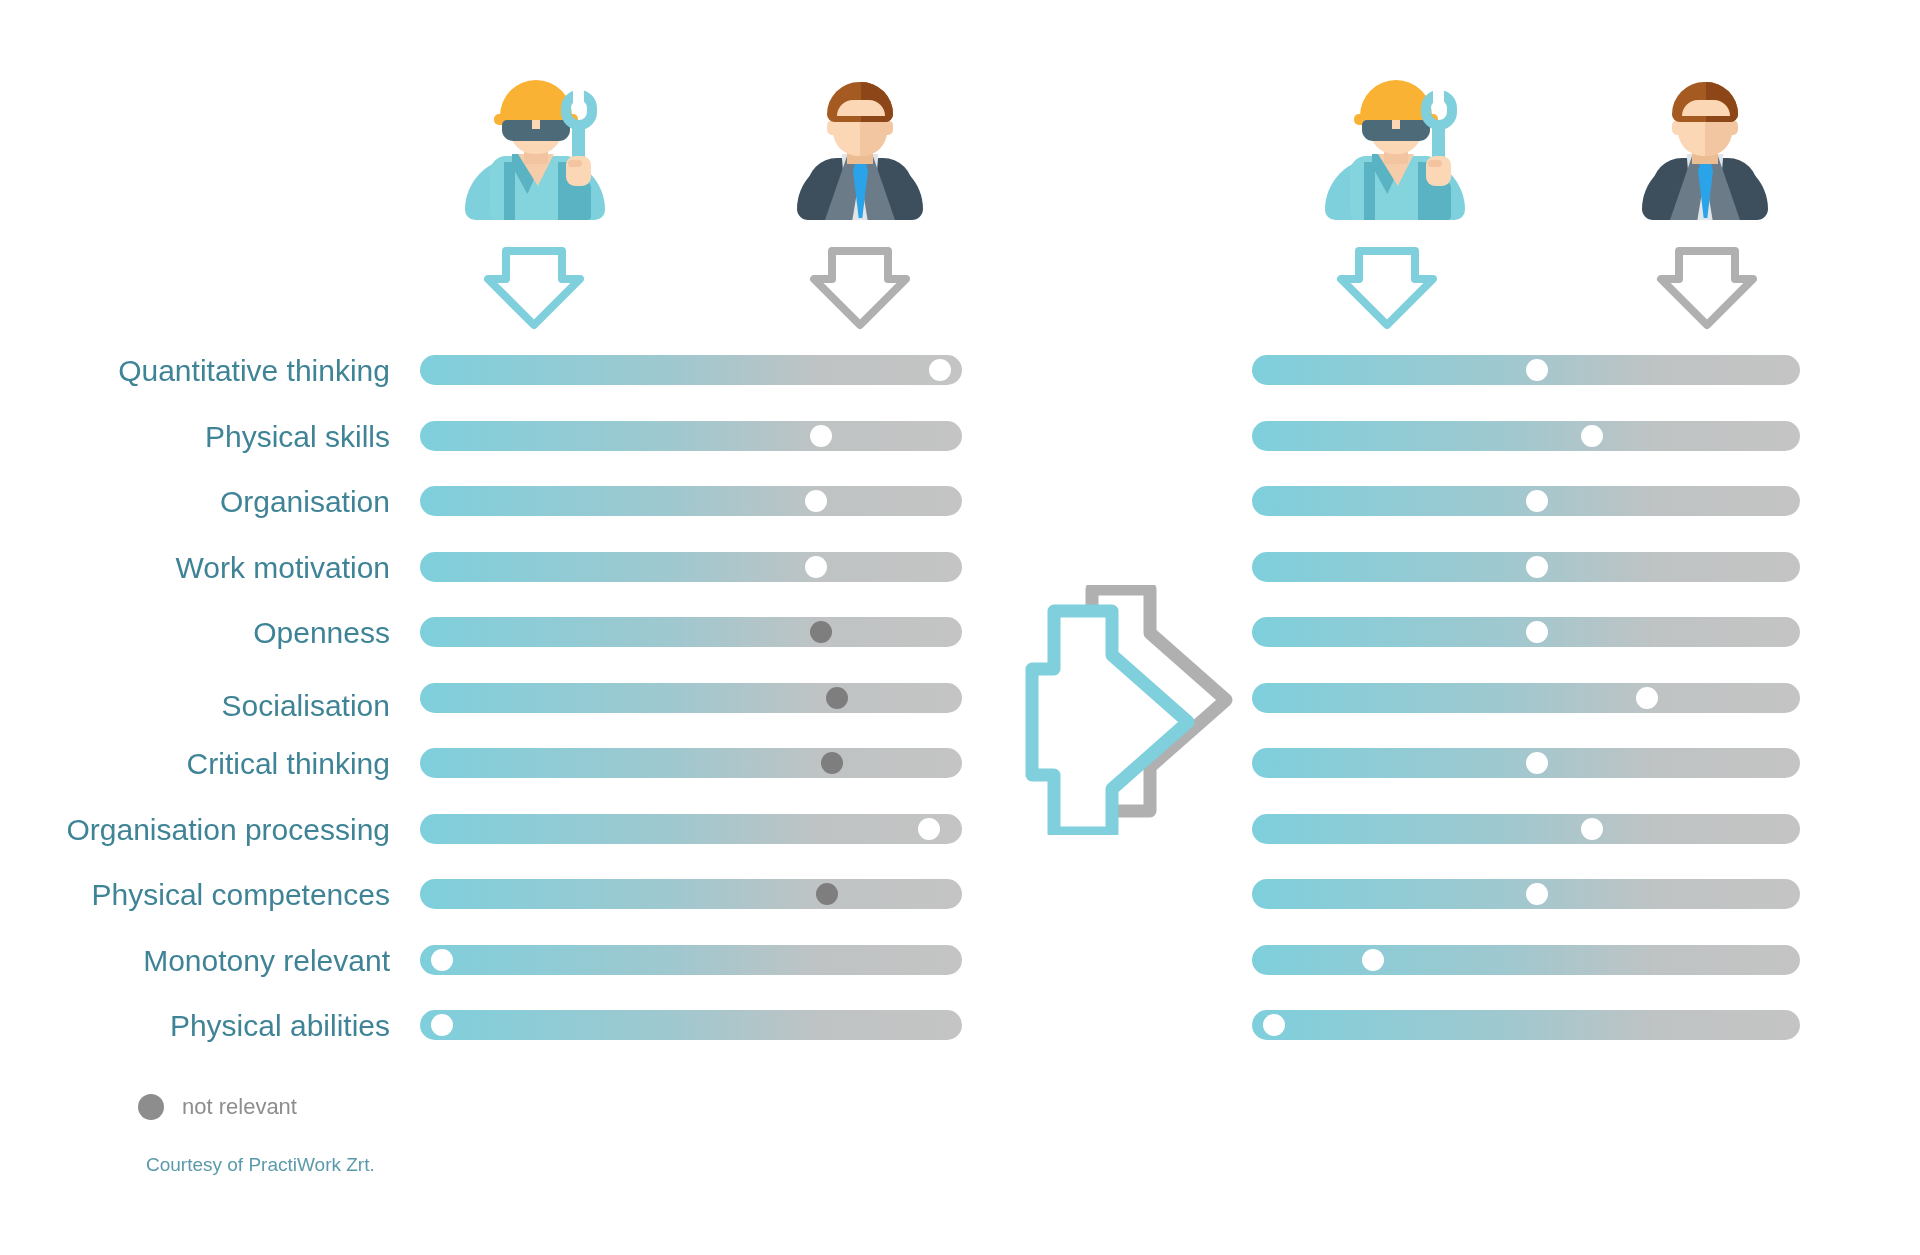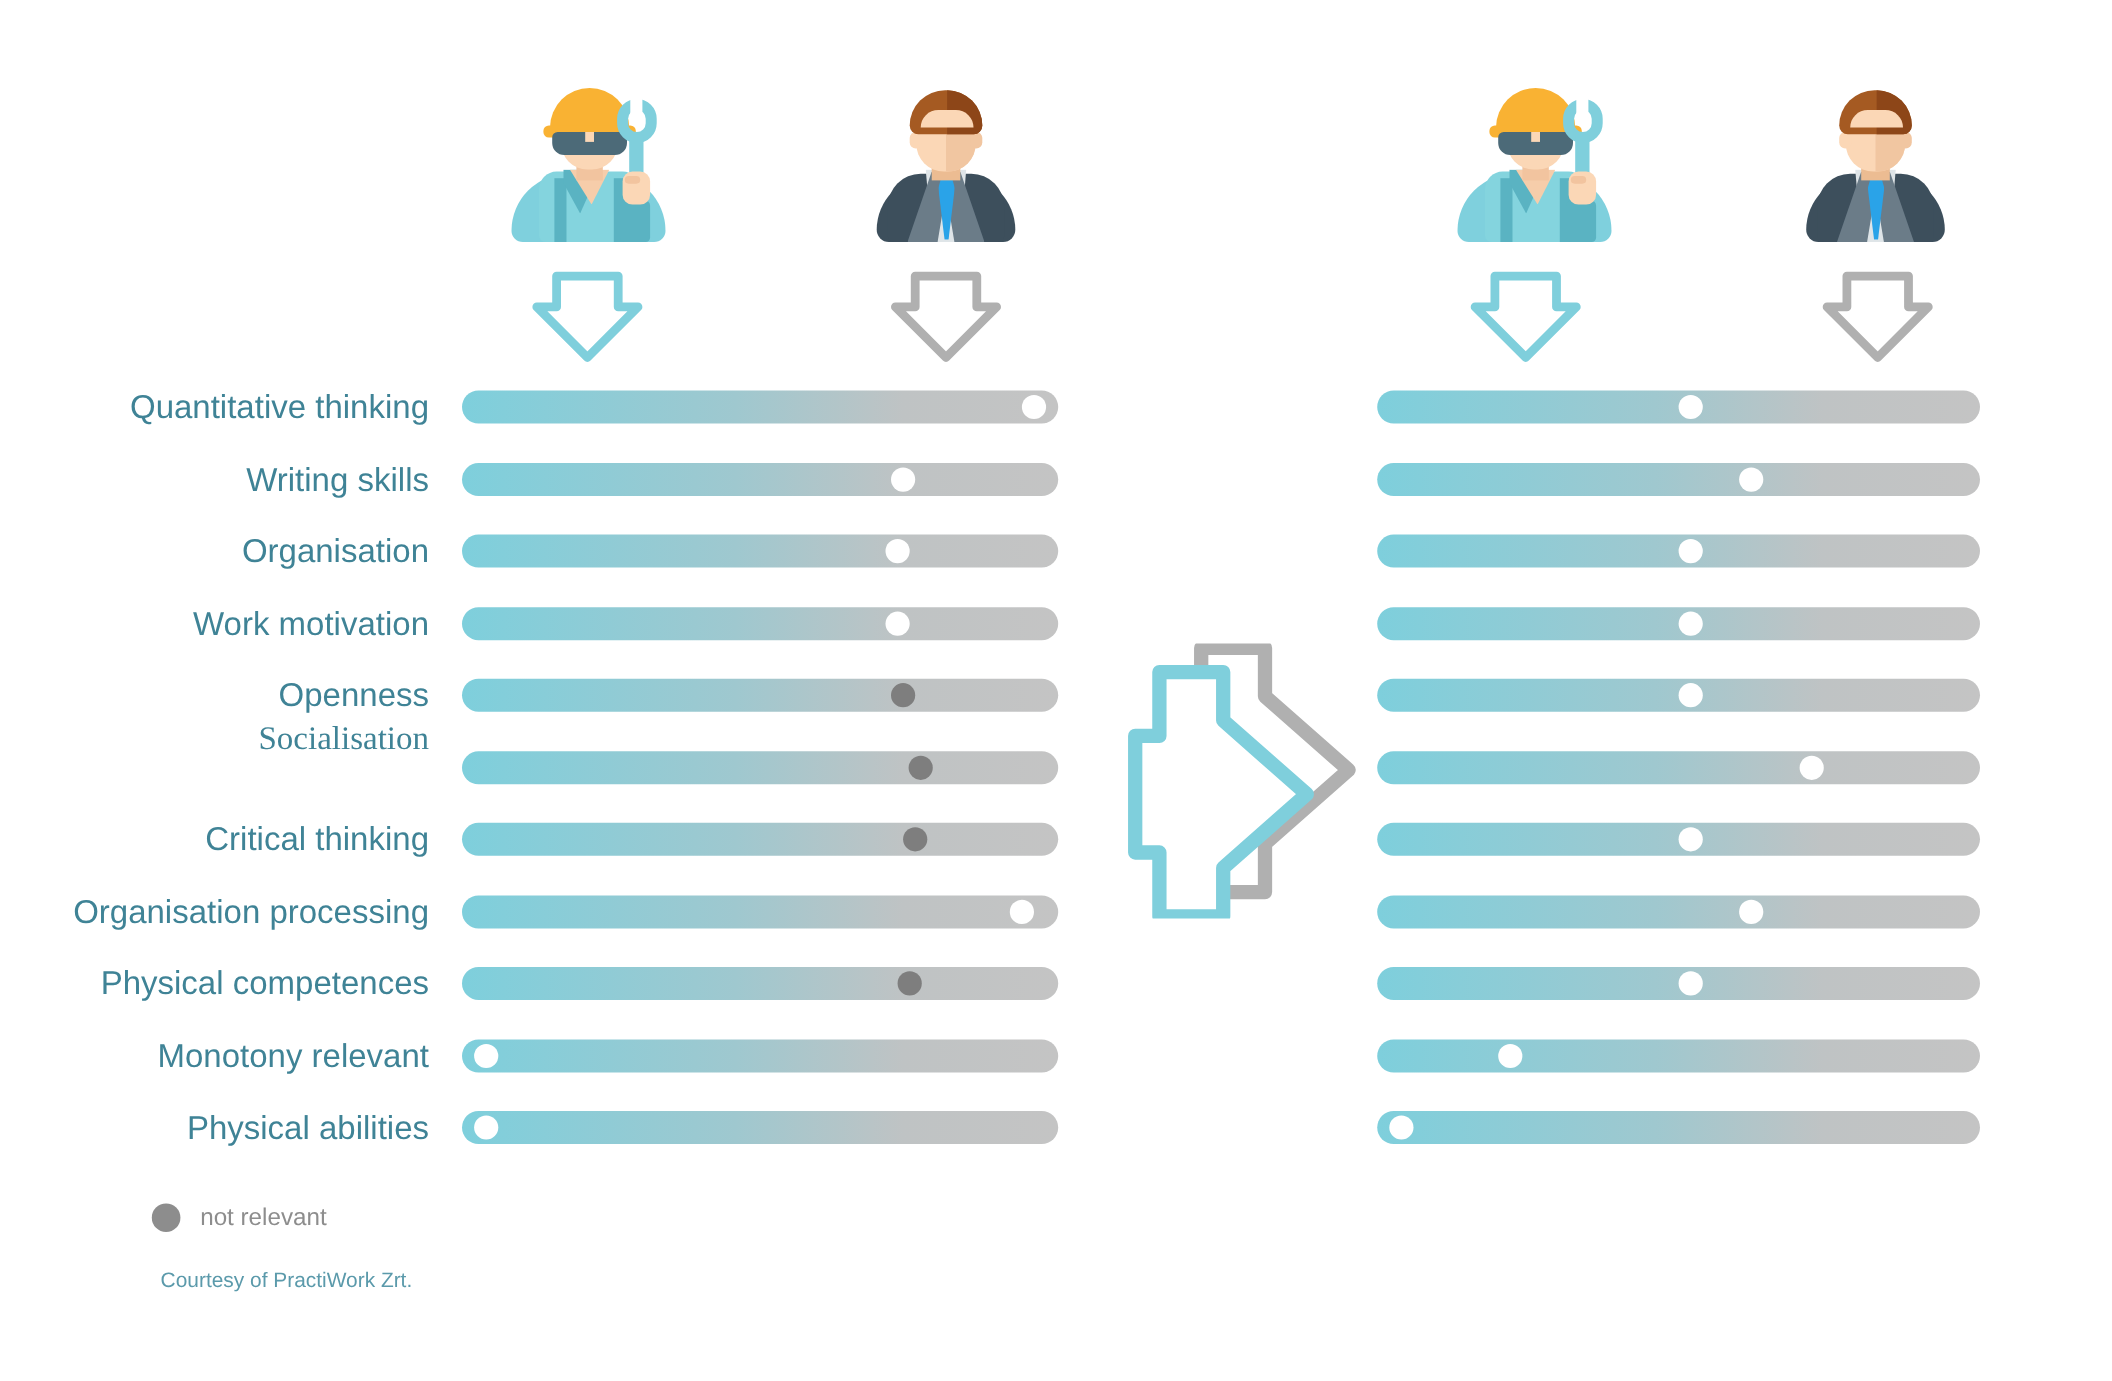--- a/index.html
+++ b/index.html
@@ -268,25 +268,25 @@
   </div>
 
   <div class="down-arrow" style="left:1653px; top:245px;">
     <svg viewBox="0 0 108 86" width="108" height="86">
       <path d="M26 6 H82 V34 H100 L54 80 L8 34 H26 Z" fill="none" stroke="#b0b0b0" stroke-width="8" stroke-linejoin="round" stroke-linecap="round"></path>
     </svg>
   </div>
 
   <div id="row-labels">
       <div class="label" style="top: 356px;">Quantitative thinking</div>
-      <div class="label" style="top: 421.5px;">Writing skills</div>
+      <div class="label" style="top: 421.5px;">Physical skills</div>
       <div class="label" style="top: 487px;">Organisation</div>
       <div class="label" style="top: 552.5px;">Work motivation</div>
       <div class="label" style="top: 618px; margin-left: 36px;">Openness</div>
-      <div class="label" style="top: 657px; font-family: Liberation Serif, serif;">Socialisation</div>
+      <div class="label" style="top: 691px;">Socialisation</div>
       <div class="label" style="top: 749px;">Critical thinking</div>
       <div class="label" style="top: 814.5px;">Organisation processing</div>
       <div class="label" style="top: 880px;">Physical competences</div>
       <div class="label" style="top: 945.5px;">Monotony relevant</div>
       <div class="label" style="top: 1011px;">Physical abilities</div>
     </div>
 
   <div class="panel" id="panel-left" style="left:420px; top:355px; width:542px;">
       <div class="row" style="top: 0px; left: 0px; width: 100%;">
         <div class="track"></div>

